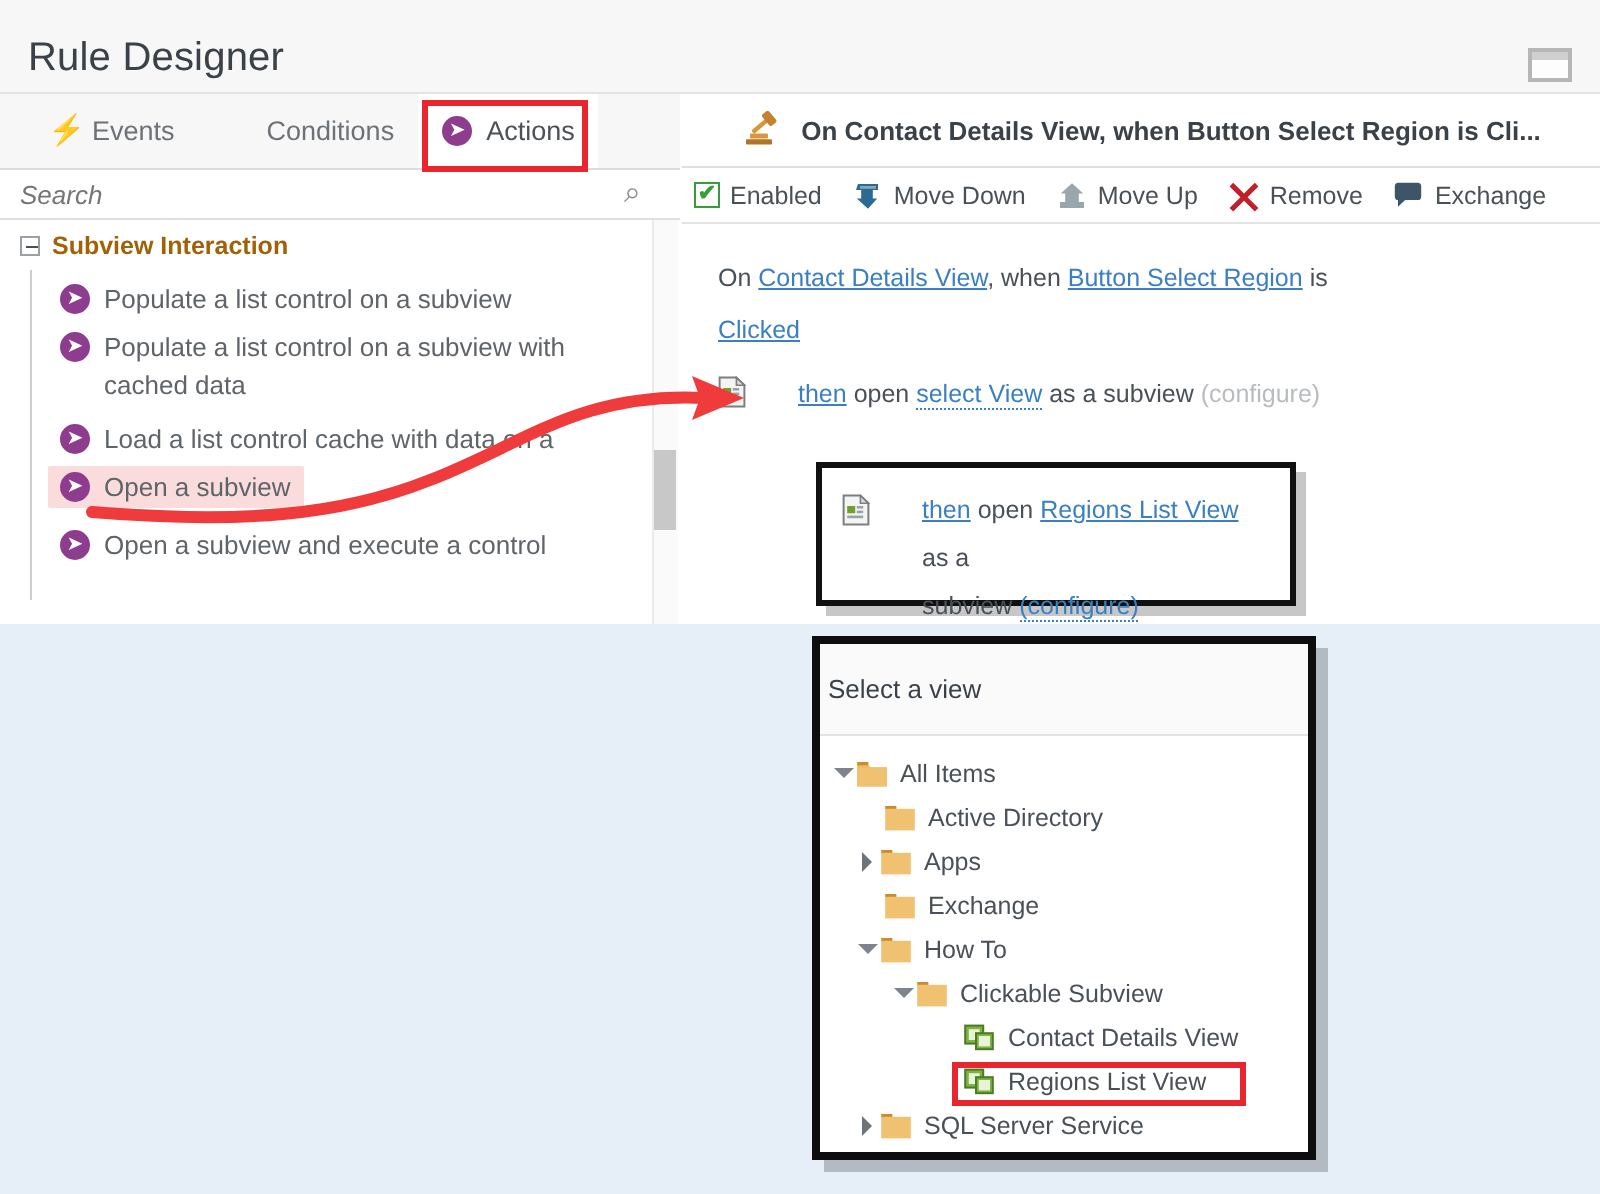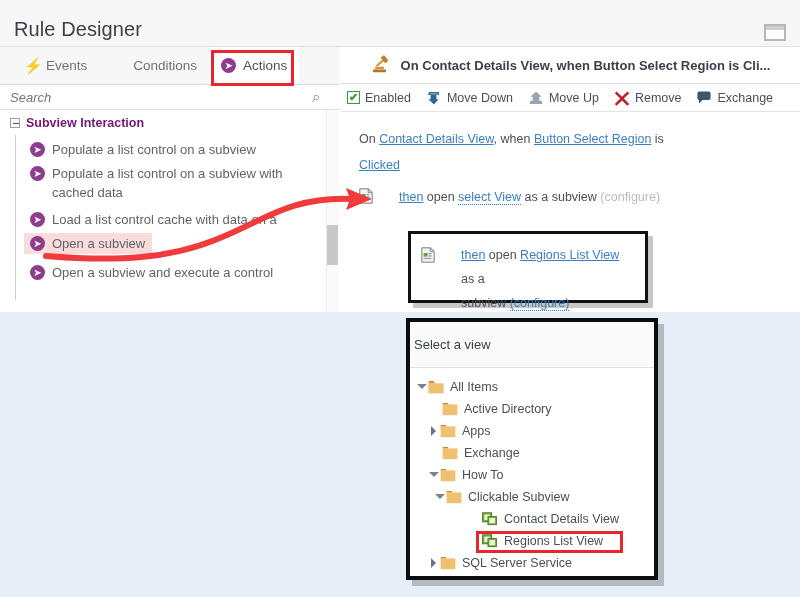--- a/index.html
+++ b/index.html
@@ -74,21 +74,21 @@
     color:#8b8b8b; font-size:15px; line-height:16px;
   }
 
   #tree-scroll{
     position:absolute; left:0; top:63px; width:340px; height:202px;
     overflow:hidden; background:#fff;
   }
   #tree-group{
     position:absolute; left:10px; top:6px; width:300px;
     display:flex; align-items:center; gap:6px;
-    font-size:12.5px; font-weight:bold; color:#701a75;
+    font-size:12.5px; font-weight:bold; color:#a16207;
   }
   .expander-box{
     width:10px;height:10px;border:1px solid #9aa0a6;background:#fff;
     position:relative; flex:0 0 auto;
   }
   .expander-box:before{
     content:""; position:absolute; left:2px; top:4px; width:6px; height:1px;
     background:#4a4f54;
   }
   #tree-vline{
@@ -438,21 +438,21 @@
 
     <div class="dt-row" style="padding-left:18px;">
       <span class="dt-arrow down"></span>
       <svg class="folder-ico" viewBox="0 0 16 14">
         <path d="M0.6 1 h5.6 v1.6 H0.6 z" fill="#c98c2e"></path>
         <path d="M0.6 2.4 h14.8 v10.8 H0.6 z" fill="#f0c171"></path>
       </svg>
       <span>How To</span>
     </div>
 
-    <div class="dt-row" style="padding-left:24px;">
+    <div class="dt-row" style="padding-left:36px;">
       <span class="dt-arrow down"></span>
       <svg class="folder-ico" viewBox="0 0 16 14">
         <path d="M0.6 1 h5.6 v1.6 H0.6 z" fill="#c98c2e"></path>
         <path d="M0.6 2.4 h14.8 v10.8 H0.6 z" fill="#f0c171"></path>
       </svg>
       <span>Clickable Subview</span>
     </div>
 
     <div class="dt-row" style="padding-left:72px;">
       <svg class="view-ico" viewBox="0 0 16 14">

